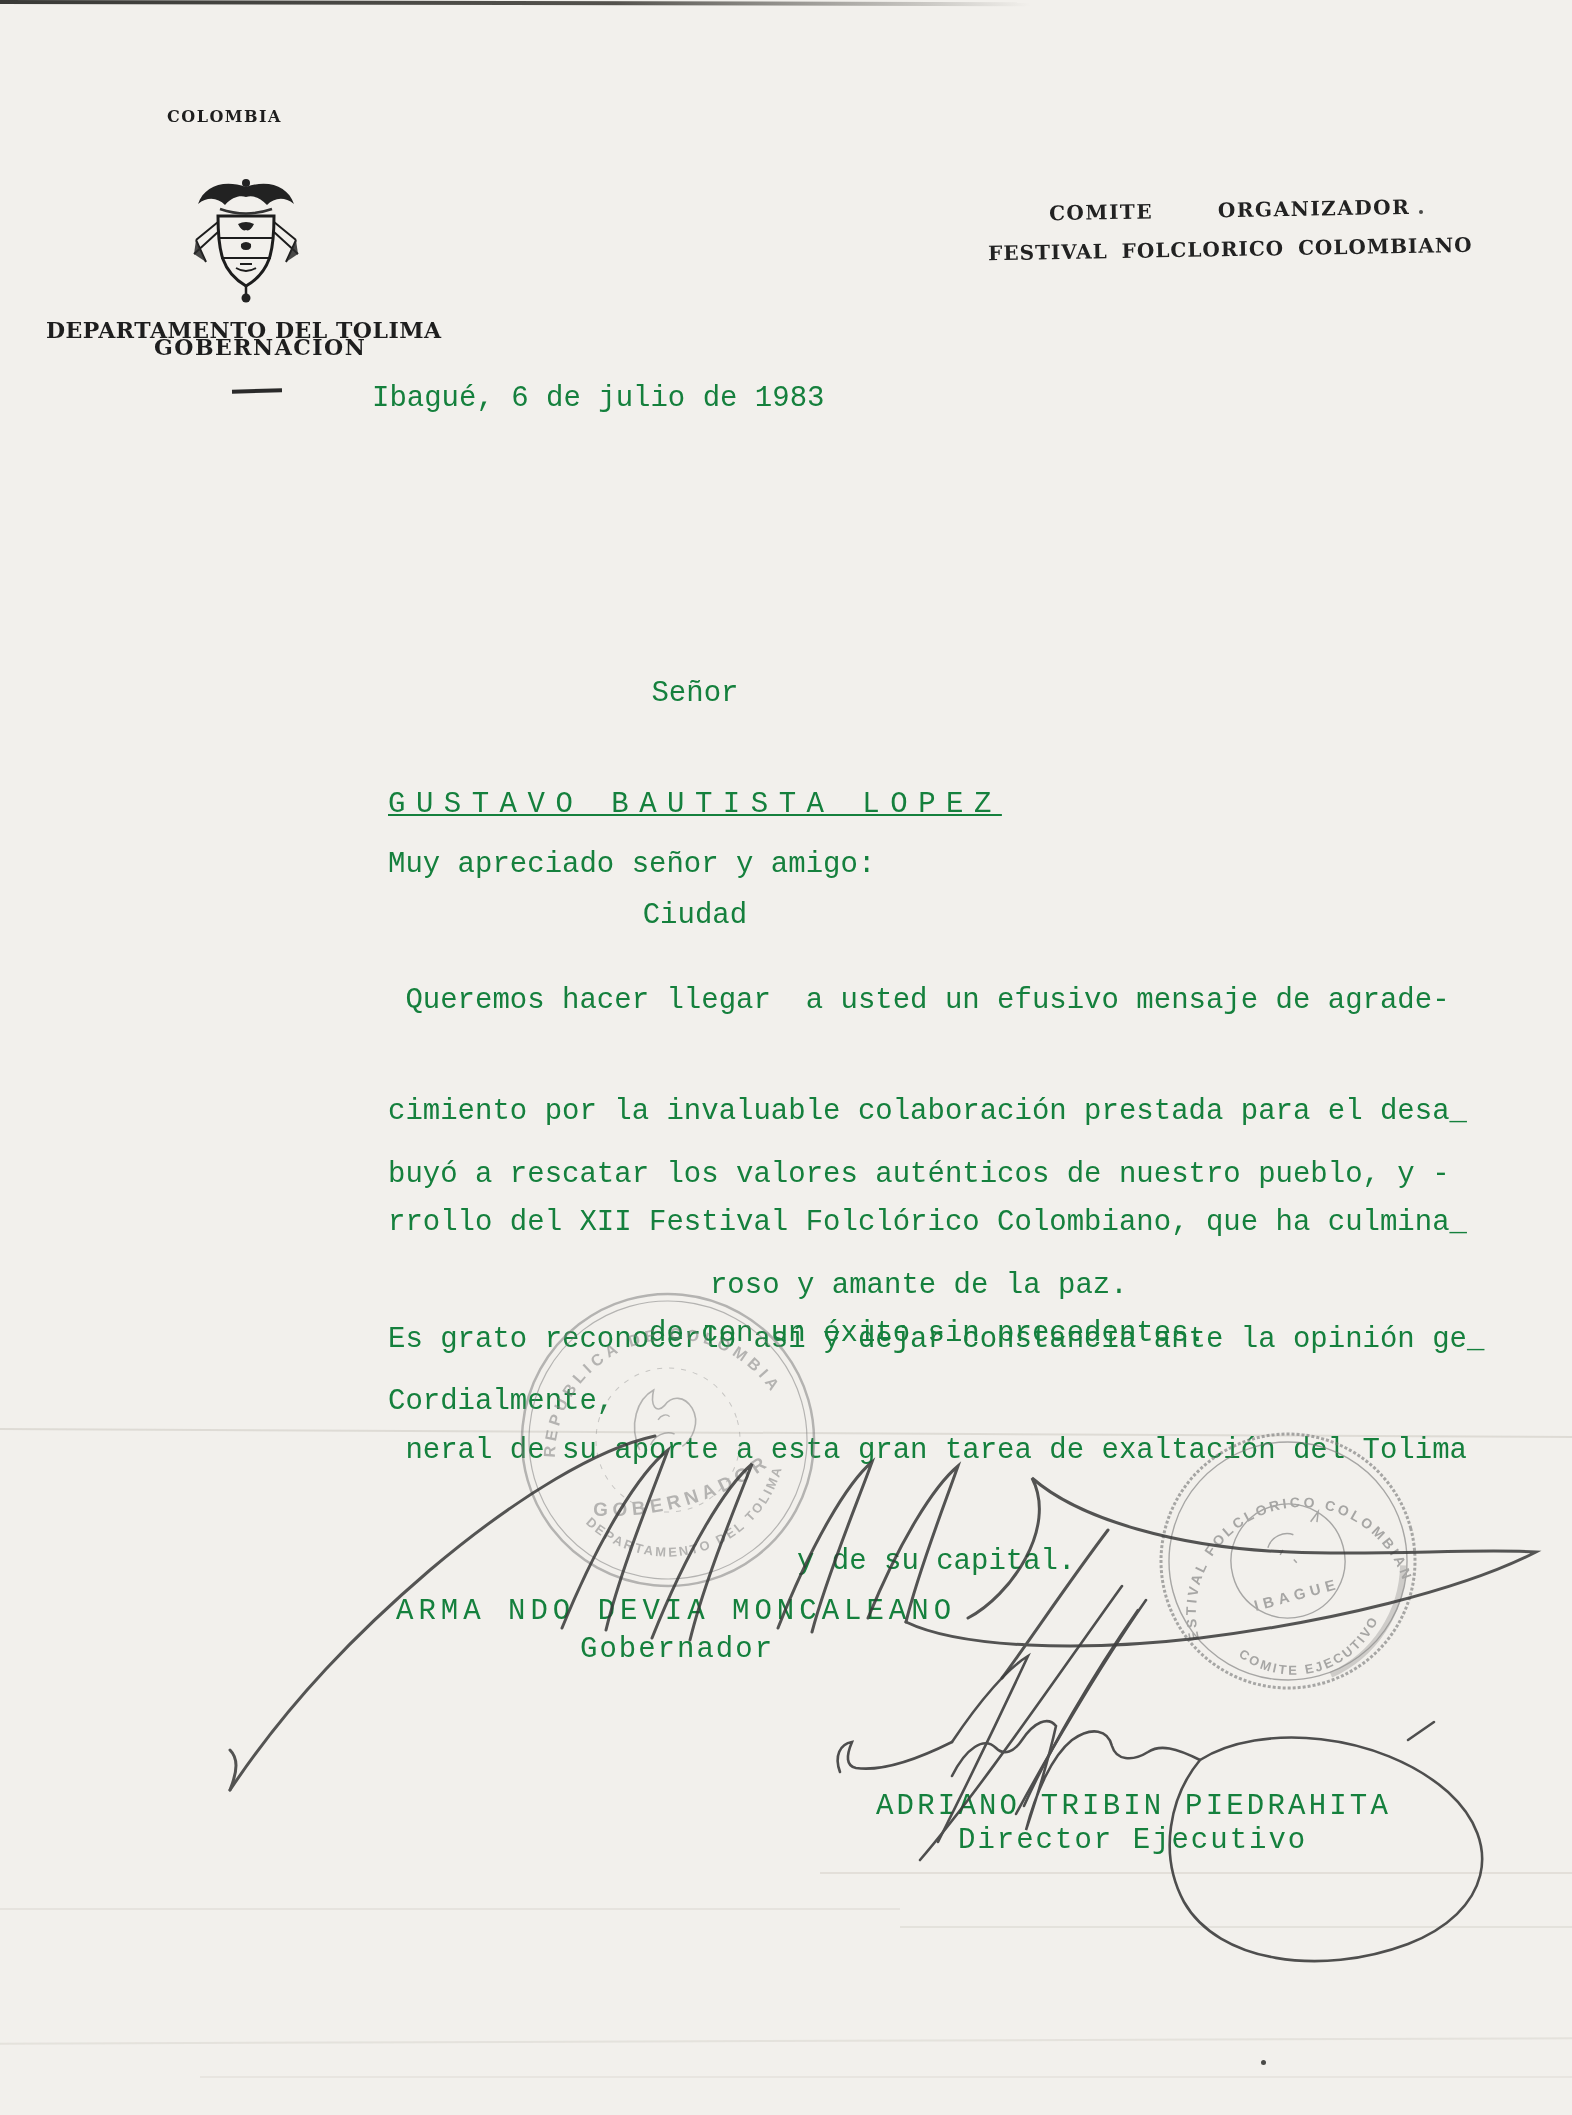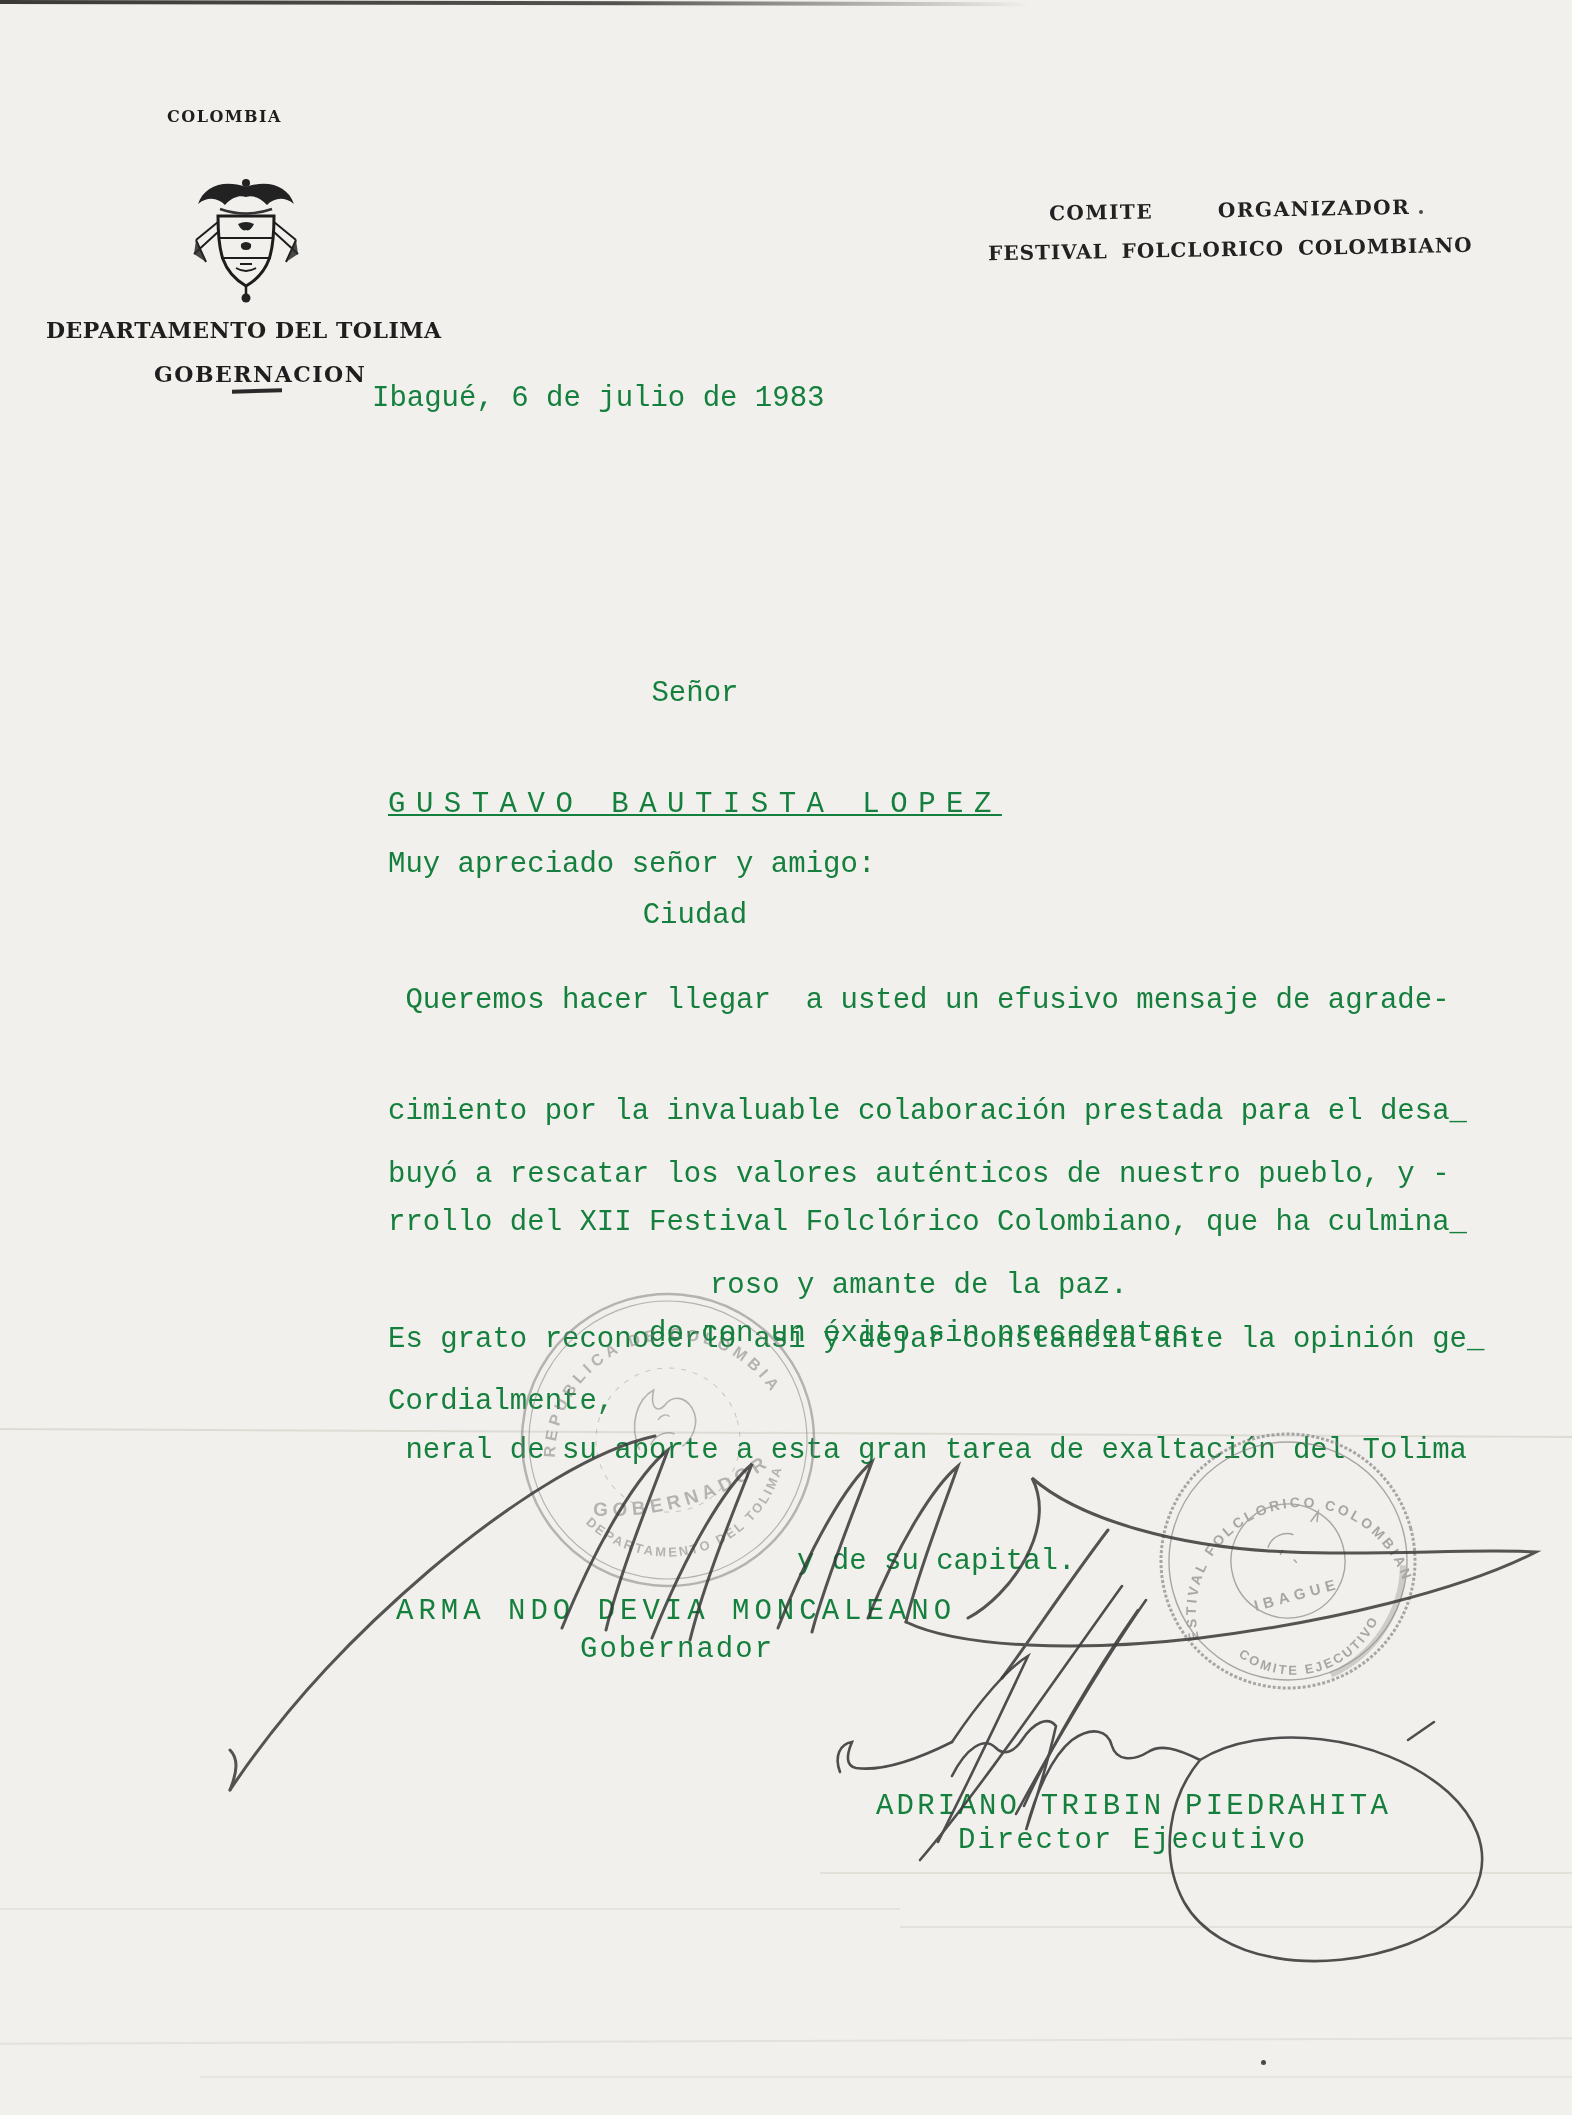--- a/index.html
+++ b/index.html
@@ -72,21 +72,21 @@
       <path d="M50,94 Q60,100 70,94 M54,90 L66,90" stroke-width="1.8"></path>
       <path d="M32,48 L10,66 M32,58 L8,80 M10,66 L20,88 M88,48 L110,66 M88,58 L112,80 M110,66 L100,88" stroke-width="2"></path>
       <path d="M10,66 L8,80 L20,88 Z" fill="#2a2a2a" stroke="none" opacity=".85"></path>
       <path d="M110,66 L112,80 L100,88 Z" fill="#2a2a2a" stroke="none" opacity=".85"></path>
       <path d="M60,112 L60,120" stroke-width="2.5"></path>
       <circle cx="60" cy="124" r="4.5" fill="#222" stroke="none"></circle>
     </g>
   </svg>
 
   <div class="serifhead" style="left:46px;top:317px;font-size:22px;letter-spacing:0.5px;">DEPARTAMENTO DEL TOLIMA</div>
-  <div class="serifhead" style="left:154px;top:361px;font-size:22px;letter-spacing:1.5px;">GOBERNACION</div>
+  <div class="serifhead" style="left:154px;top:334px;font-size:22px;letter-spacing:1.5px;">GOBERNACION</div>
   <div class="divider"></div>
 
   <div class="committee">
     <div class="l1">COMITE  ORGANIZADOR</div>
     <div class="l2">FESTIVAL FOLCLORICO COLOMBIANO</div>
   </div>
 
   <div class="tw" style="left:372px;top:380px;">Ibagué, 6 de julio de 1983</div>
 
   <div class="tw" style="left:388px;top:601px;">

